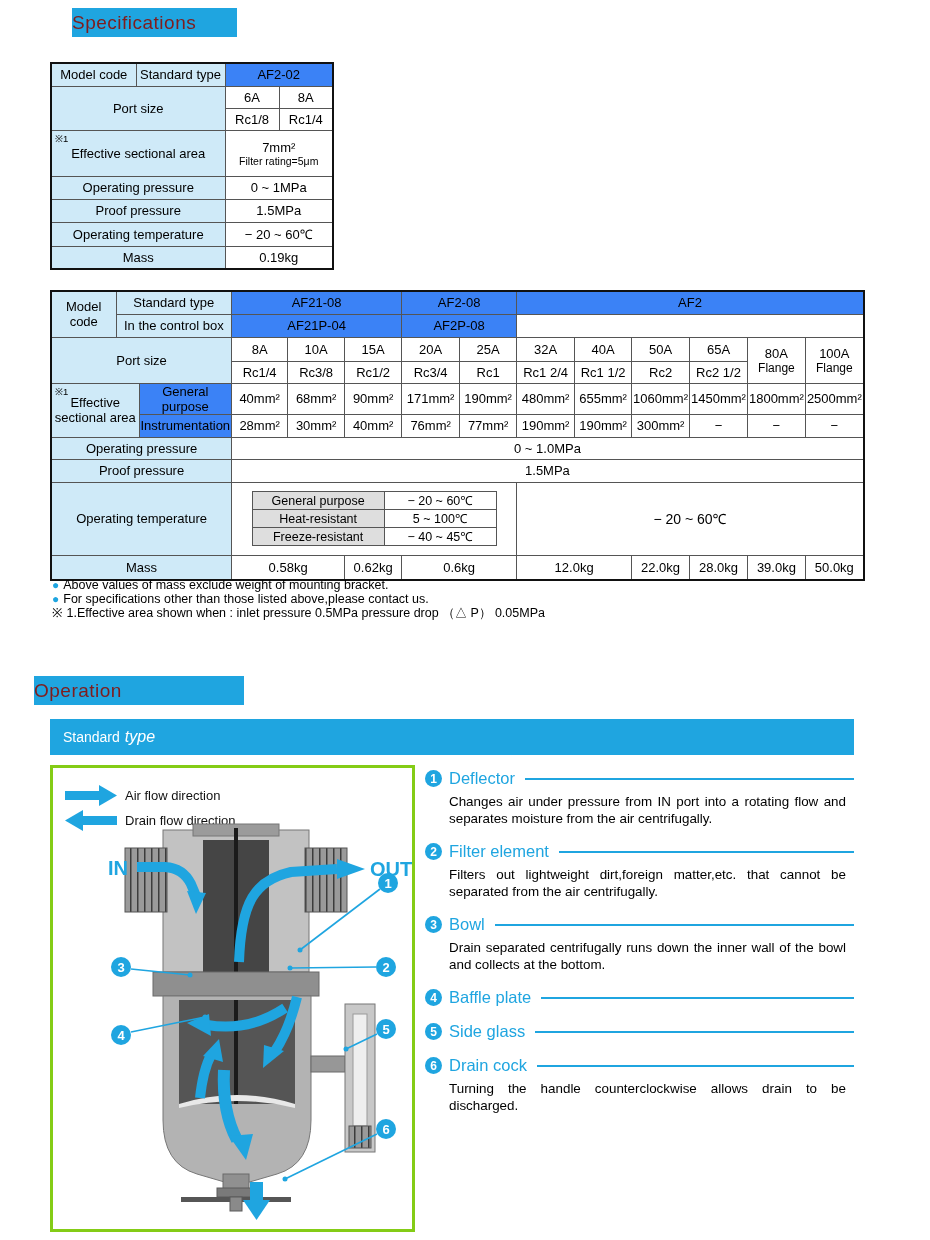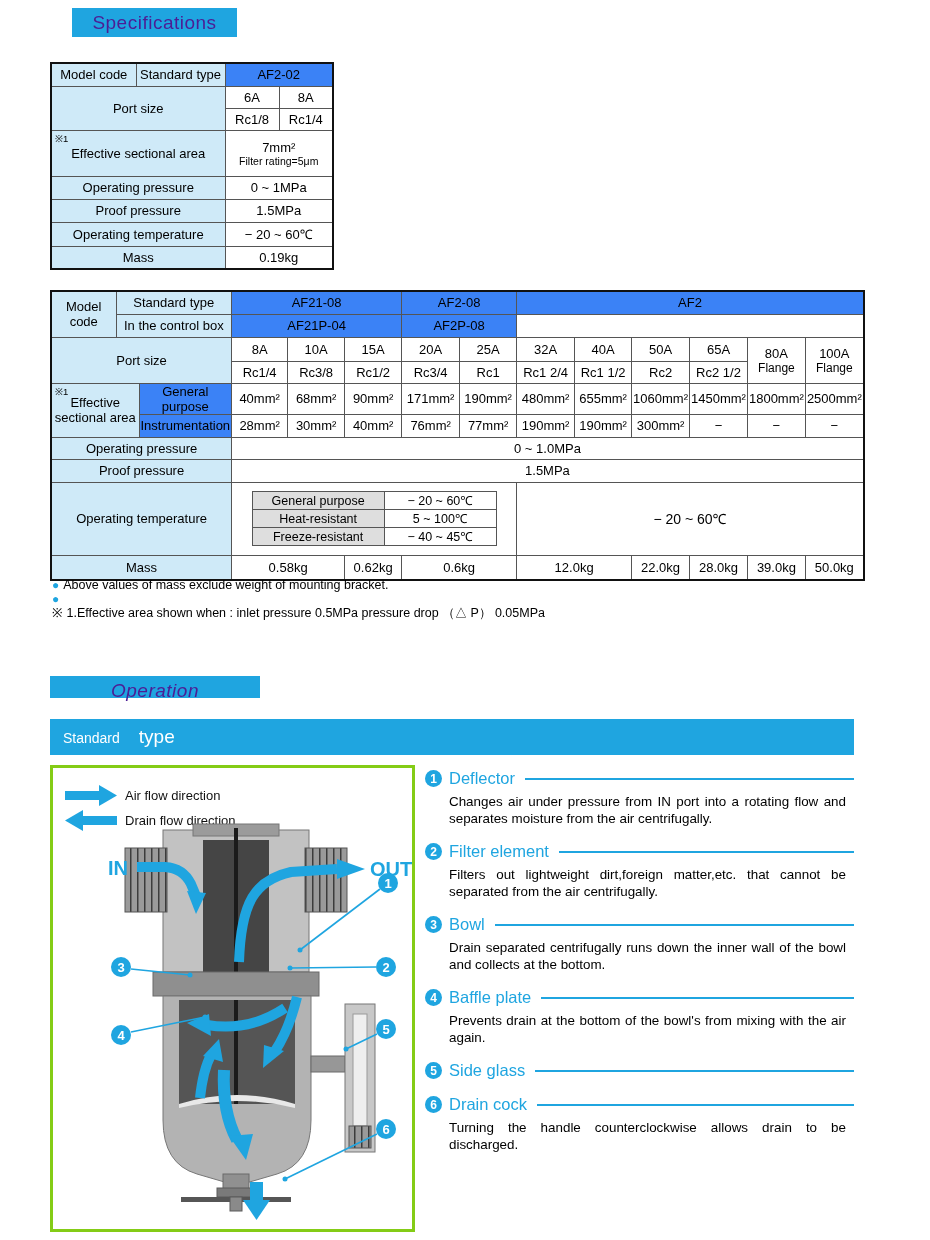--- a/index.html
+++ b/index.html
@@ -1,28 +1,28 @@
 <!DOCTYPE html>
 <html><head>
 <meta charset="utf-8">
 <style>
   * { margin:0; padding:0; box-sizing:border-box; }
   html,body { width:930px; height:1240px; background:#fff;
     font-family:"Liberation Sans", sans-serif; color:#000; }
   .abs { position:absolute; }
 
   
-  .cyan-box { background:#1fa5e0; color:#4c1d95; text-align:center;
+  .cyan-box { background:#1fa5e0; color:#7f1d1d; text-align:left;
     font-size:19px; letter-spacing:.5px; }
   #spec-header { left:72px; top:8px; width:165px; height:29px; line-height:29px; }
-  #operation-header { left:50px; top:676px; width:210px; height:22px; line-height:29px;font-style:italic; }
+  #operation-header { left:34px; top:676px; width:210px; height:29px; line-height:29px; }
   #standard-bar { left:50px; top:719px; width:804px; height:36px; background:#1fa5e0;
     color:#fff; line-height:36px; padding-left:13px; text-align:left; }
   #standard-bar .big { font-size:14px; }
-  #standard-bar .small { font-size:19px; margin-left:19px; }
+  #standard-bar .small { font-size:16px; margin-left:5px;font-style:italic; }
 
   
   table { border-collapse:collapse; table-layout:fixed; }
   .spec-table { border:2px solid #111; }
   .spec-table td { border:1px solid #555; text-align:center; vertical-align:middle;
     font-size:13px; padding:0 1px; overflow:hidden; }
   td.lbl { background:#cfeaf8; }
   td.hdr { background:#3b82f6; }
   td.rel { position:relative; }
   .note { position:absolute; top:1px; left:3px; font-size:9.5px; }
@@ -256,20 +256,21 @@
 </tbody>
   </table>
 
 <div class="abs" id="footnotes">
   <div class="fn">
     <span class="mk dot">●</span>
     <span>Above values of mass exclude weight of mounting bracket.</span>
   </div>
   <div class="fn">
     <span class="mk dot">●</span>
+    <span>For specifications other than those listed above,please contact us.</span>
   </div>
   <div class="fn">
     <span class="mk">※</span>
     <span>1.Effective area shown when : inlet pressure 0.5MPa pressure drop （△ P）  0.05MPa</span>
   </div>
 </div>
 
 <div class="abs cyan-box" id="operation-header">Operation</div>
 
 <div class="abs" id="standard-bar">
@@ -398,21 +399,20 @@
       <span class="rule"></span>
     </div>
     <div class="op-body">Drain separated centrifugally runs down the inner wall of the bowl and collects at the bottom.</div>
   </div>
   <div class="op-item">
     <div class="title-row">
       <span class="badge">4</span>
       <span class="op-title">Baffle plate</span>
       <span class="rule"></span>
     </div>
-    <div class="op-body">Prevents drain at the bottom of the bowl's from mixing with the air again.</div>
   </div>
   <div class="op-item">
     <div class="title-row">
       <span class="badge">5</span>
       <span class="op-title">Side glass</span>
       <span class="rule"></span>
     </div>
   </div>
   <div class="op-item">
     <div class="title-row">

